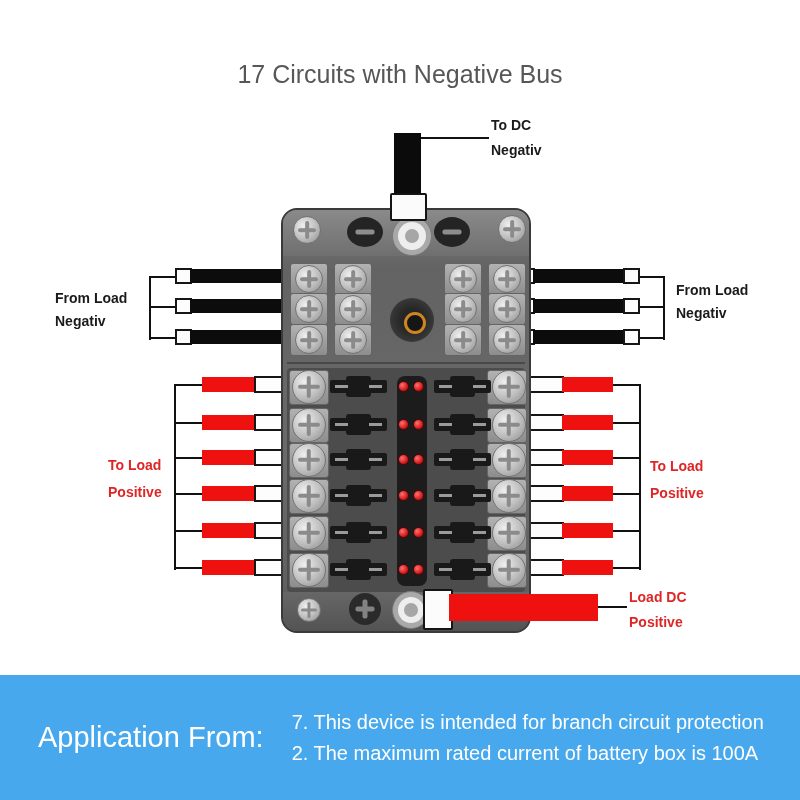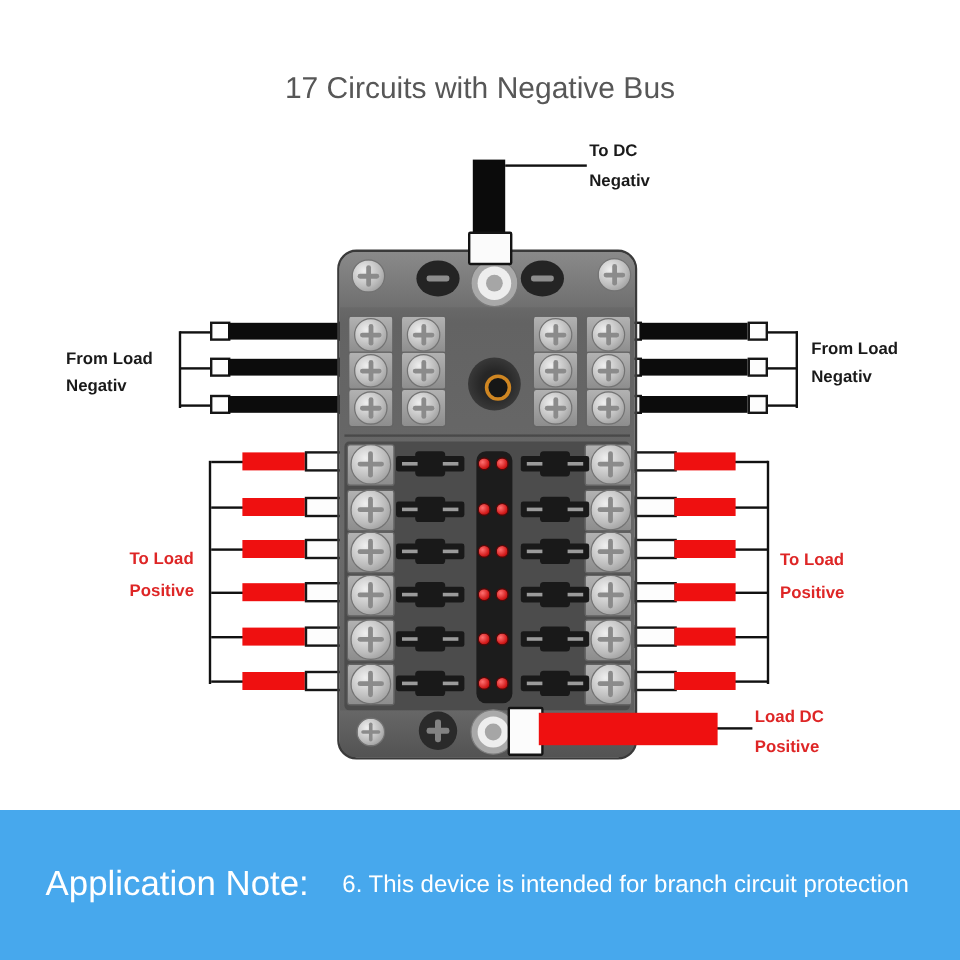--- a/index.html
+++ b/index.html
@@ -387,19 +387,20 @@
       </div>
       <div class="stub" style="left: 612px; top: 567px; width: 28px;"></div>
       <div class="wireH" style="left: 516px; top: 560px; height: 15px;">
         <div class="seg seg-crimp" style="left: 0px; top: -2px; width: 14px; height: 19px;"></div>
         <div class="seg seg-w" style="left: 12px; top: -1px; width: 36px; height: 17px;"></div>
         <div class="seg seg-r" style="left: 46px; top: 0px; width: 51px; height: 15px;"></div>
       </div>
     </div>
 
   <div class="banner">
-    <div class="banner-heading">Application Note:</div>
+    <div class="banner-heading">Application From:</div>
     <div class="notes">
-      <div>6. This device is intended for branch circuit protection</div>
+      <div>7. This device is intended for branch circuit protection</div>
+      <div>2. The maximum rated current of battery box is 100A</div>
     </div>
   </div>
 
 </div>
 
 </body></html>

